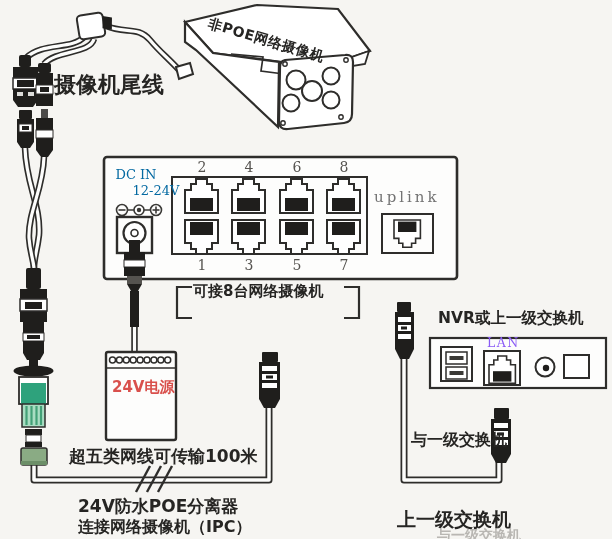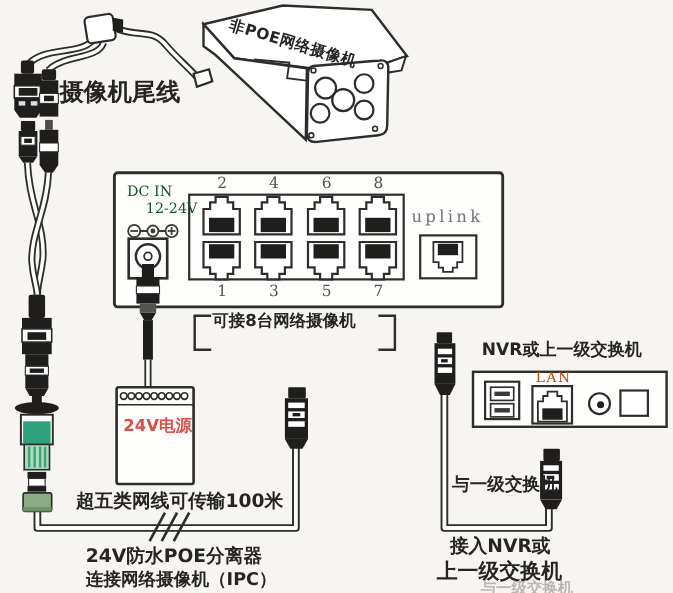--- a/index.html
+++ b/index.html
@@ -8,35 +8,35 @@
   }
   html,body{margin:0;padding:0;}
   body{background:#e9e8e6;font-family:"DejaVu Sans","Liberation Sans",sans-serif;}
   .canvas{
     position:relative;width:612px;height:539px;overflow:hidden;
     background:var(--bg);
   }
   .canvas svg{position:absolute;left:0;top:0;}
   .lbl{position:absolute;color:#262523;line-height:1.15;white-space:nowrap;}
   .cn{font-family:"DejaVu Sans","Liberation Sans",sans-serif;font-weight:bold;}
-  .serif{font-family:"DejaVu Serif","Liberation Serif",serif;font-weight:normal;color:#14532d;}
+  .serif{font-family:"DejaVu Serif","Liberation Serif",serif;font-weight:normal;color:#0369a1;}
   .camera-label{left:211px;top:15px;font-size:14px;transform:rotate(16.5deg);transform-origin:0 0;letter-spacing:.5px;}
   .tail-label{left:54px;top:72px;font-size:22px;}
   .dcin1{left:106px;top:168px;width:60px;text-align:center;font-size:13px;}
   .dcin2{left:104px;top:184px;width:64px;text-align:center;font-size:13px;padding-left:20px;}
   .pnum{width:14px;text-align:center;font-size:14px;color:#55534f;}
   .uplink{left:374px;top:189px;font-size:15px;letter-spacing:3px;color:#737373;}
   .note1{left:193px;top:283px;font-size:15px;}
   .note2{left:195px;top:302px;font-size:15px;}
   .pwr{left:112px;top:379px;font-size:15px;color:var(--red);}
   .cat5100{left:69px;top:447px;font-size:17px;}
   .spl1{left:78px;top:497px;font-size:17px;}
   .spl2{left:78px;top:518px;font-size:16px;}
   .nvrtitle{left:438px;top:310px;font-size:15.5px;}
-  .lan{left:487px;top:336px;font-size:12.5px;letter-spacing:1.5px;color:#c2410c;}
+  .lan{left:487px;top:336px;font-size:12.5px;letter-spacing:1.5px;color:#8b5cf6;}
   .cat5{left:411px;top:431px;font-size:16px;}
   .con1{left:409px;top:488px;font-size:17px;}
   .con2{left:397px;top:509px;font-size:19px;}
   .faint{left:437px;top:527px;font-size:14px;color:#b9b7b3;}
 </style>
 </head>
 <body>
 
 <div class="canvas">
 
@@ -310,17 +310,16 @@
 
   <div class="lbl cn pwr">24V电源</div>
 
   <div class="lbl cn cat5100">超五类网线可传输100米</div>
   <div class="lbl cn spl1">24V防水POE分离器</div>
   <div class="lbl cn spl2">连接网络摄像机（IPC）</div>
 
   <div class="lbl cn nvrtitle">NVR或上一级交换机</div>
   <div class="lbl serif lan">LAN</div>
   <div class="lbl cn cat5">与一级交换机</div>
-  <div class="lbl cn con1">接入NVR或</div>
   <div class="lbl cn con2">上一级交换机</div>
   <div class="lbl cn faint">与一级交换机</div>
 
 </div>
 
 </body></html>

